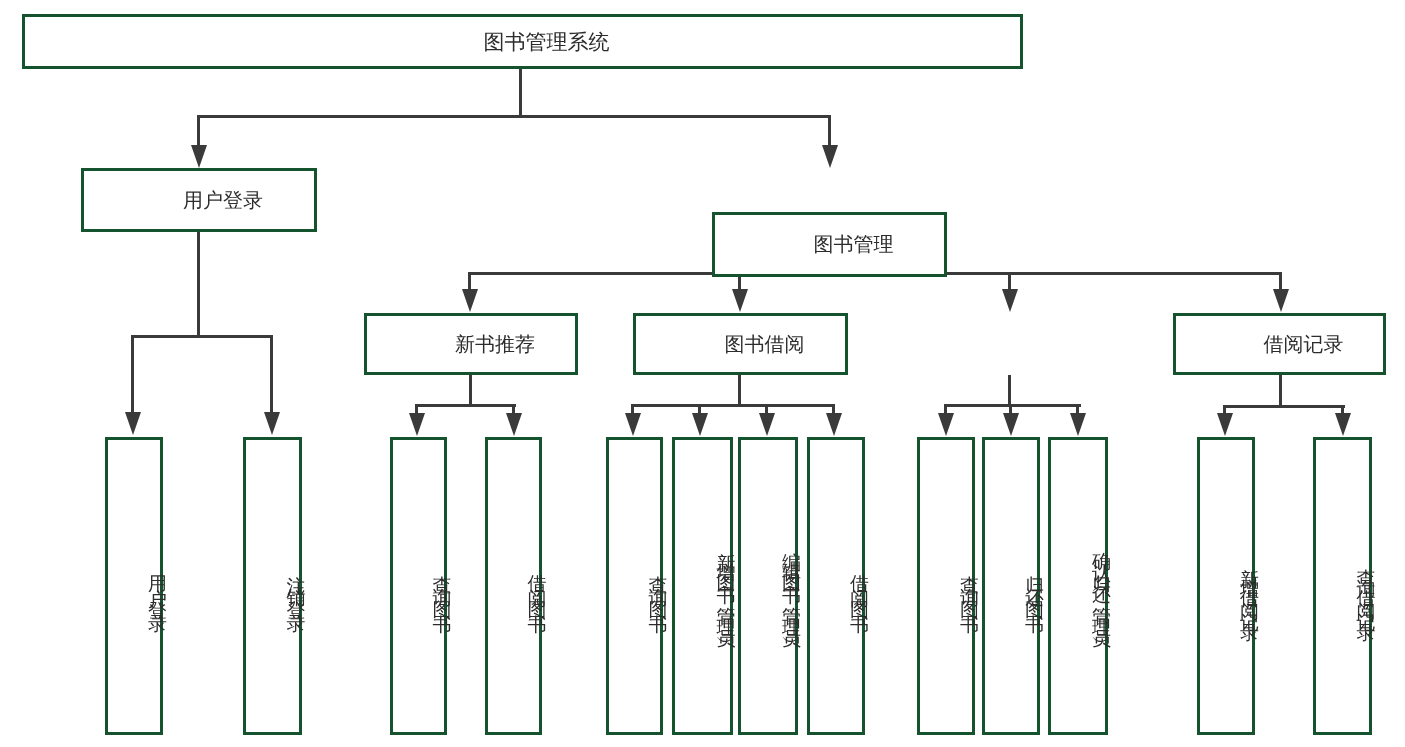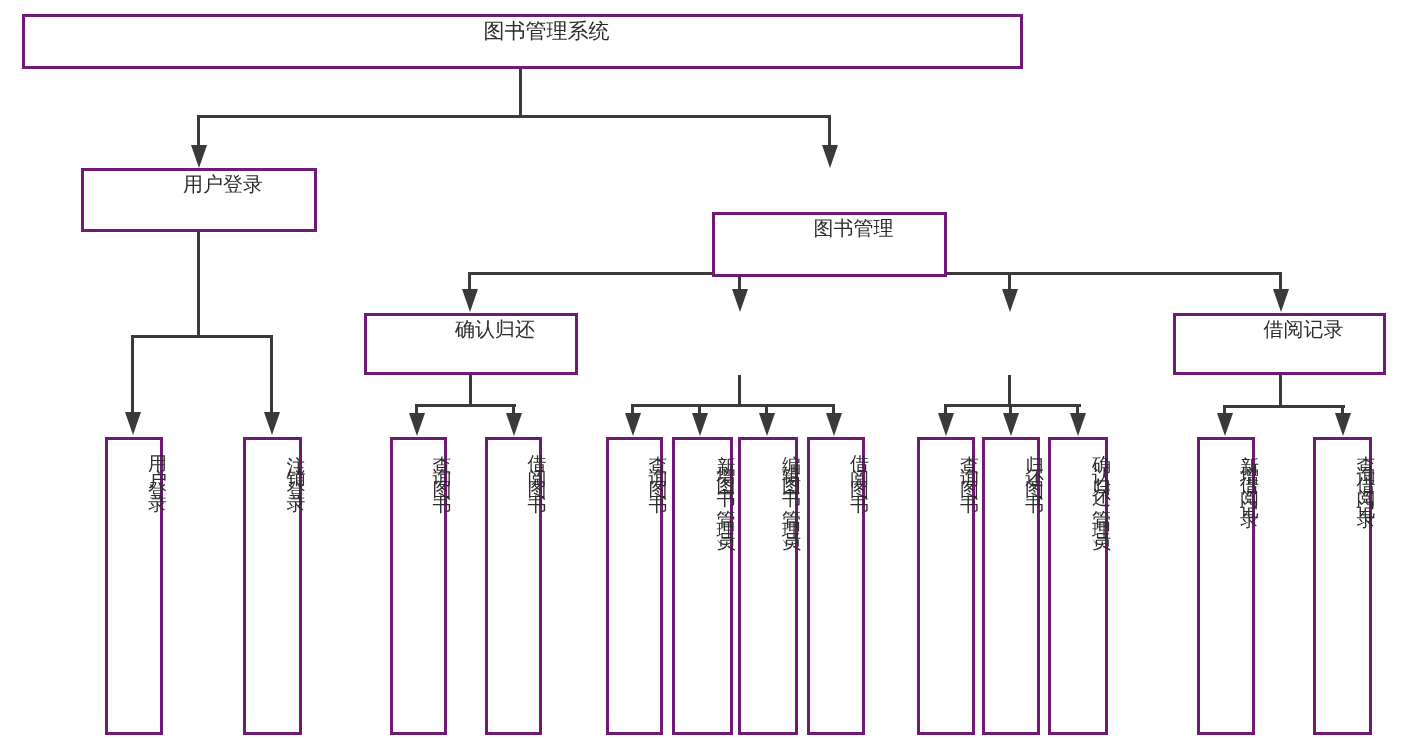--- a/index.html
+++ b/index.html
@@ -7,22 +7,22 @@
     position:relative;
     width:1405px;height:747px;
     background:#ffffff;
     font-family:"Liberation Sans","DejaVu Sans",sans-serif;
     overflow:hidden;
   }
   .box{
     position:absolute;
     box-sizing:border-box;
     background:#ffffff;
-    border:3px solid #701a75;
-    display:flex;justify-content:center;
+    border:3px solid #14532d;
+    display:flex;align-items:center;justify-content:center;
     color:#2c2c2c;
     padding-left:48px;
   }
   .hlabel{font-size:20px;color:#2c2c2c;white-space:nowrap;}
   .title-label{font-size:21px;}
   .vlabel{
     writing-mode:vertical-rl;
     text-orientation:mixed;
     font-size:19px;
     letter-spacing:13px;
@@ -117,21 +117,24 @@
   </div>
 
   <div class="box" style="left:81px;top:168px;width:236px;height:64px;">
     <span class="hlabel">用户登录</span>
   </div>
   <div class="box" style="left:712px;top:168px;width:235px;height:65px;margin-top:44px;">
     <span class="hlabel">图书管理</span>
   </div>
 
   <div class="box" style="left:364px;top:313px;width:214px;height:62px;">
-    <span class="hlabel">确认归还</span>
+    <span class="hlabel">新书推荐</span>
+  </div>
+  <div class="box" style="left:633px;top:313px;width:215px;height:62px;">
+    <span class="hlabel">图书借阅</span>
   </div>
   <div class="box" style="left:1173px;top:313px;width:213px;height:62px;">
     <span class="hlabel">借阅记录</span>
   </div>
 
   <div class="box" style="left:105px;top:437px;width:58px;height:298px;">
     <span class="vlabel">用户登录</span>
   </div>
   <div class="box" style="left:243px;top:437px;width:59px;height:298px;">
     <span class="vlabel">注销登录</span>

